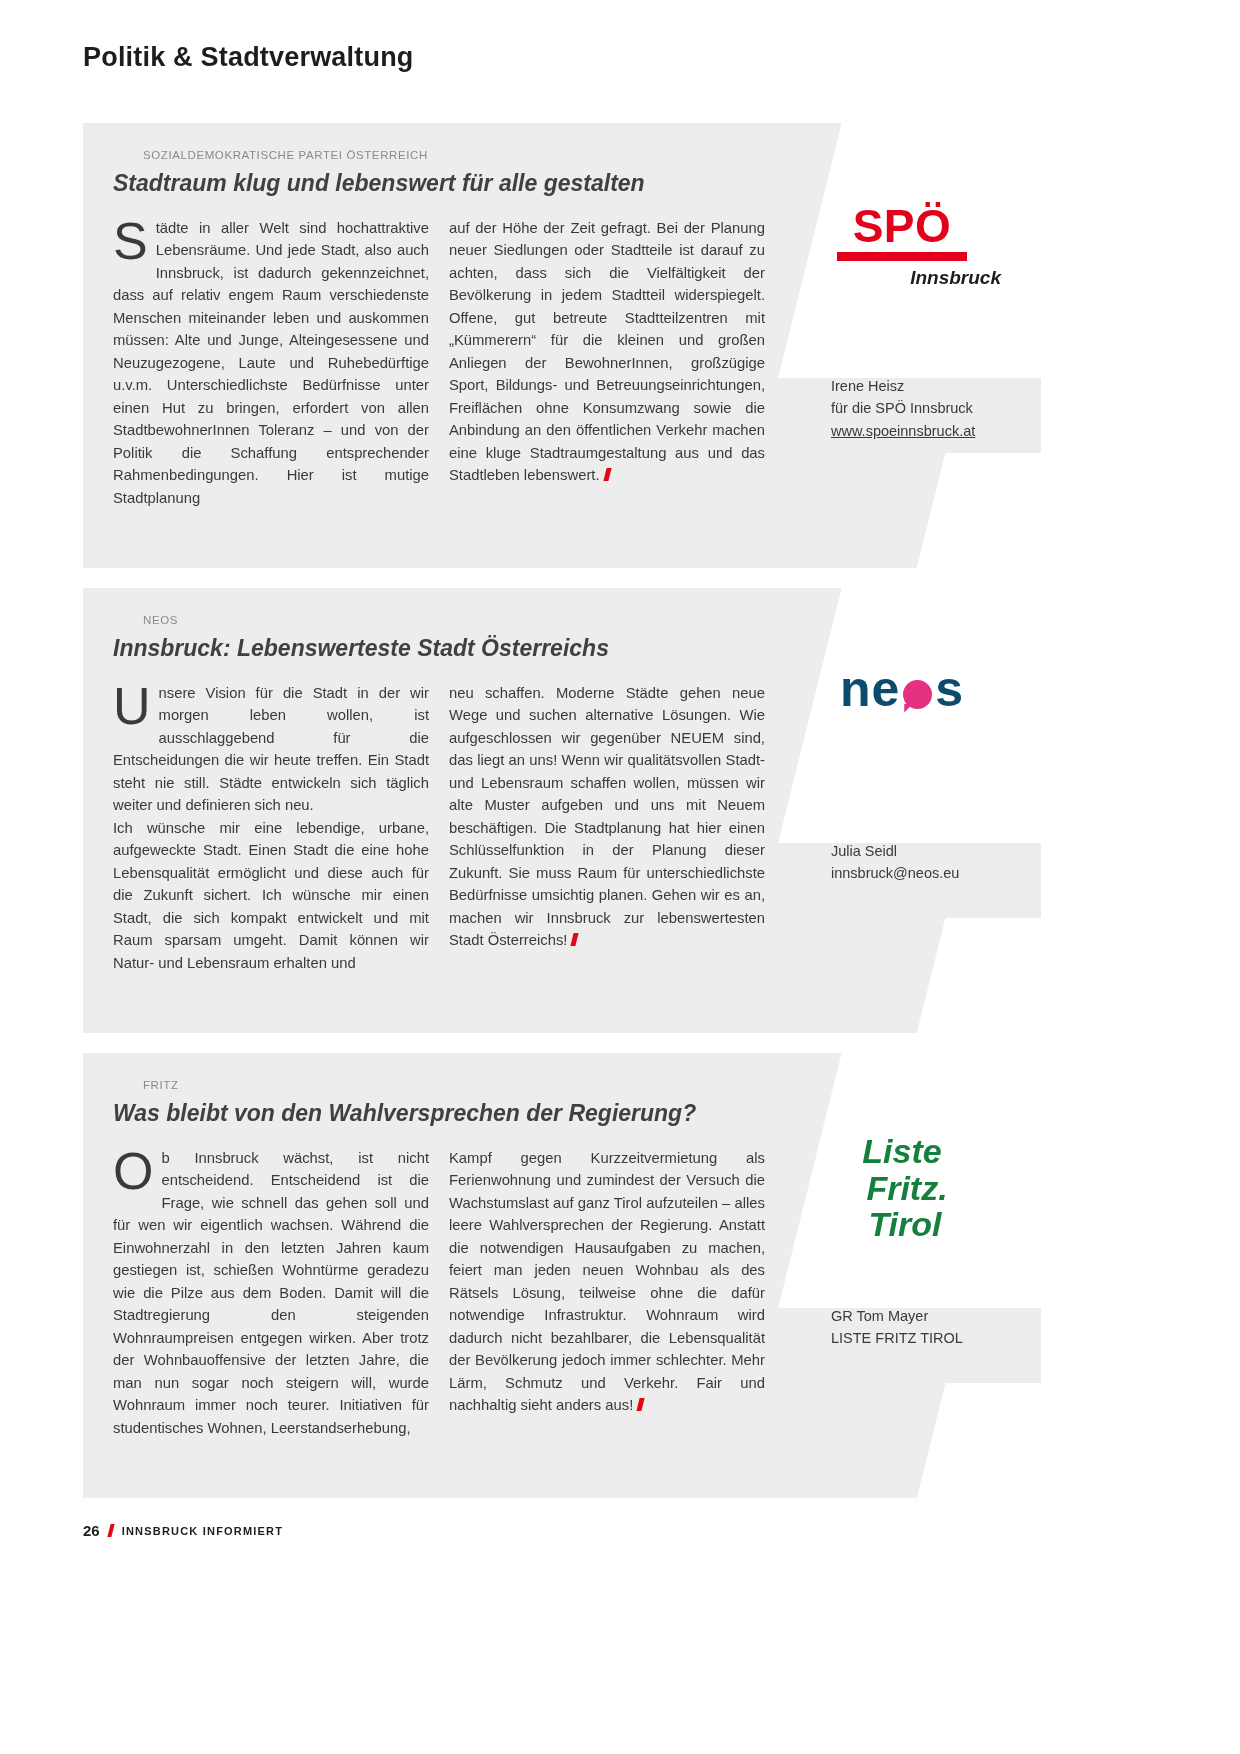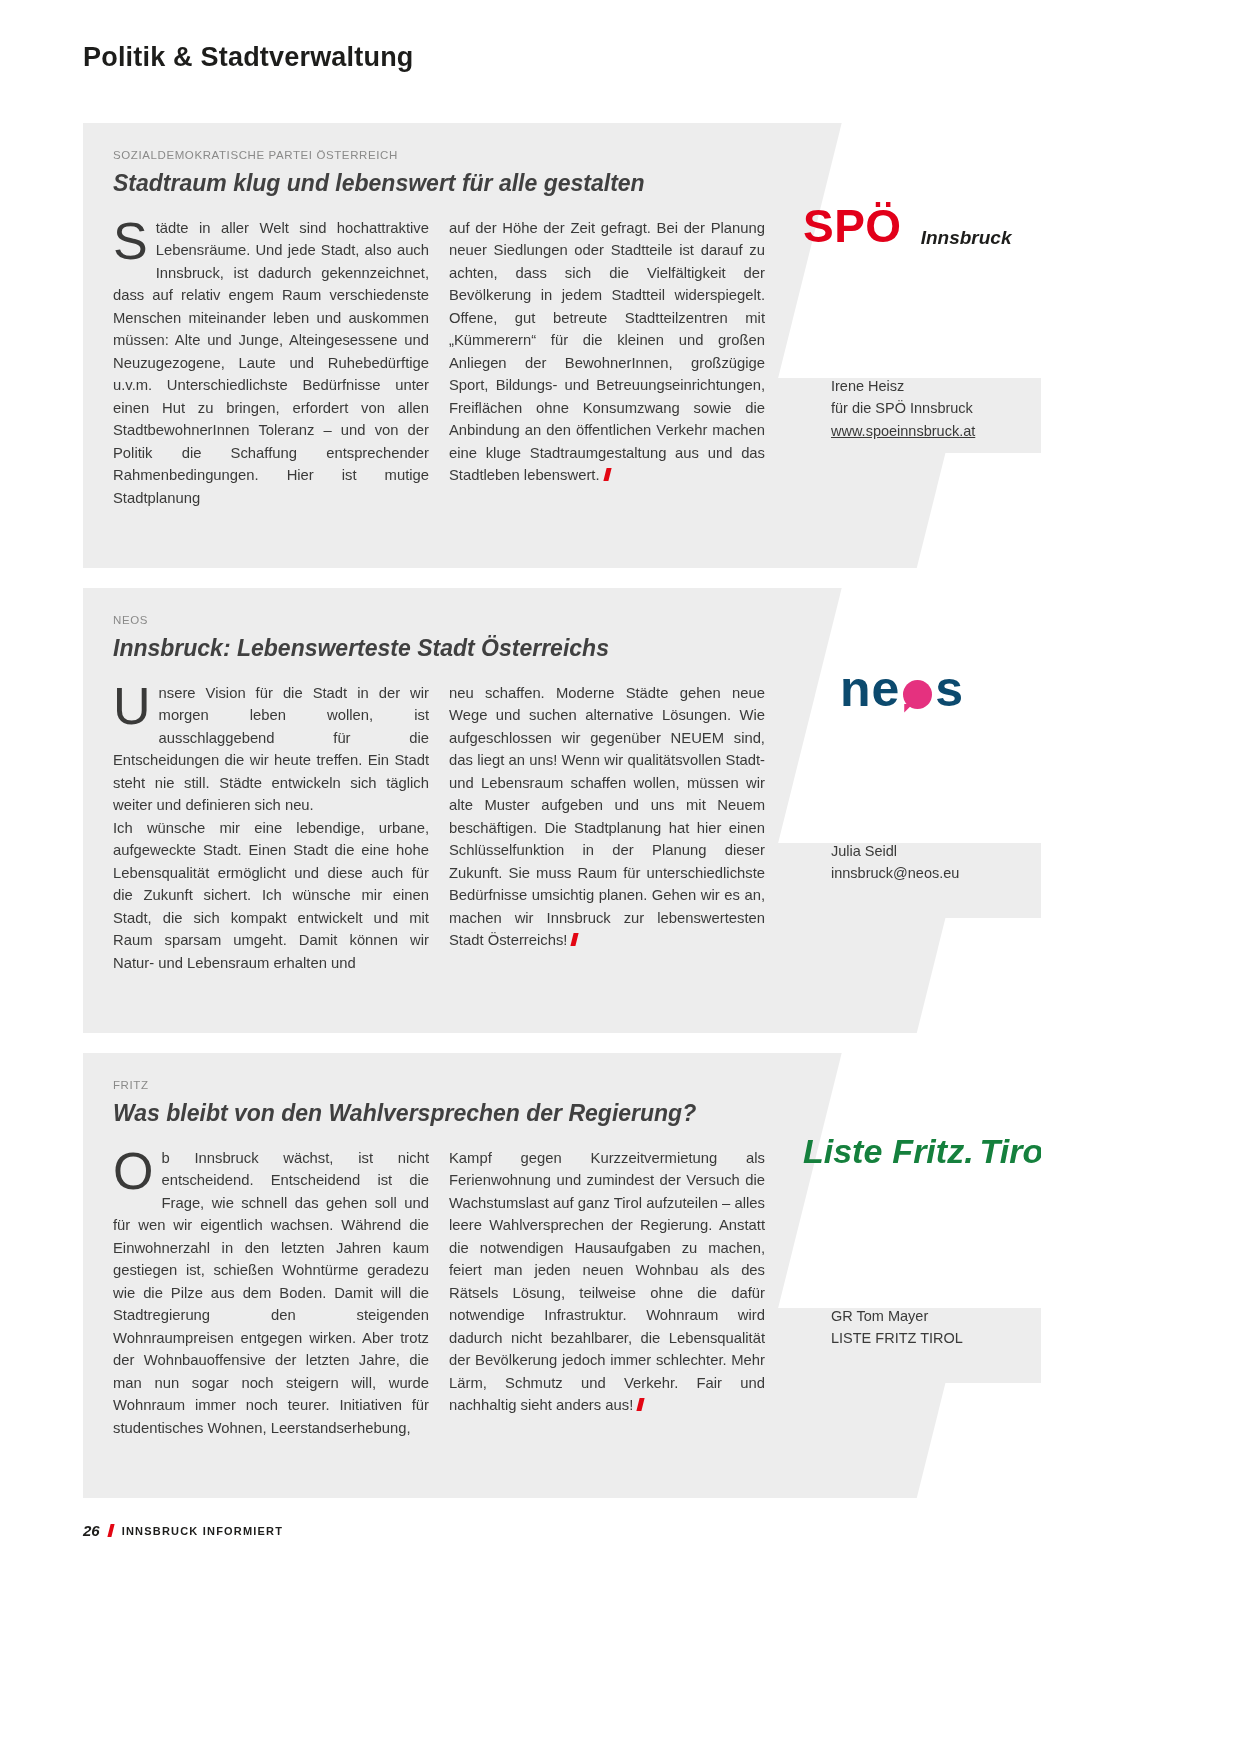--- a/index.html
+++ b/index.html
@@ -22,20 +22,21 @@
     position:relative;
     width:958px; min-height:445px;
     background:#ededed;
     margin-bottom:20px;
     padding:26px 0 30px 30px;
     overflow:hidden;
   }
   .party-label {
     font-size:11.5px; color:#8a8a89; letter-spacing:.6px;
     margin-bottom:9px;
+    margin-left:30px;
   }
   .party-headline {
     font-size:23px; font-style:italic; font-weight:bold;
     color:#404040; margin-bottom:20px; max-width:655px;
   }
   .cols { display:flex; gap:20px; width:652px; }
   .col {
     width:316px; font-size:14.8px; line-height:1.52;
     text-align:justify; color:#3a3a39;
     white-space:pre-line; hyphens:auto;
@@ -55,21 +56,21 @@
   .wedge-top {
     position:absolute; top:-25px; height:63%; left:40px; right:-80px;
     background:#ffffff; transform:skewX(-14deg);
   }
   .wedge-bottom {
     position:absolute; bottom:-25px; height:140px; left:58%; right:-70px;
     background:#ffffff; transform:skewX(-14deg);
   }
   .logo-box {
     position:absolute; top:80px; left:30px; right:40px;
-    display:flex; flex-direction:row; align-items:center;
+    display:flex; flex-direction:column; align-items:center;
   }
   .contact {
     position:absolute; top:252px; left:58px;
     font-size:14.5px; line-height:1.55; color:#3a3a39;
   }
   .contact-link { color:#3a3a39; text-decoration:underline; cursor:pointer; }
 
   
   .spoe-name { font-size:46px; font-weight:900; color:#e2001a; line-height:1; letter-spacing:.5px; }
   .spoe-bar  { width:130px; height:9px; background:#e2001a; margin-top:3px; }
@@ -94,21 +95,21 @@
   .fritz { align-items:center; }
   .fritz-line {
     font-size:34px; font-weight:900; font-style:italic;
     color:#15803d; line-height:1.08;
   }
   .fritz-l2 { margin-left:10px; }
   .fritz-l3 { margin-left:6px; }
 
   
   .page-footer { display:flex; align-items:center; gap:9px; margin-top:24px; }
-  .page-num { font-size:15px; font-weight:bold; color:#1d1d1b;font-style:italic; }
+  .page-num { font-size:15px; font-weight:bold; color:#1d1d1b; }
   .footer-slash { width:4px; height:13px; background:#e30613; transform:skewX(-14deg); }
   .footer-mag { font-size:11px; font-weight:bold; letter-spacing:1.2px; color:#1d1d1b; }
 </style>
 </head>
 <body>
 
 <div class="page">
 
   <h1 class="page-title">Politik &amp; Stadtverwaltung</h1>
 

